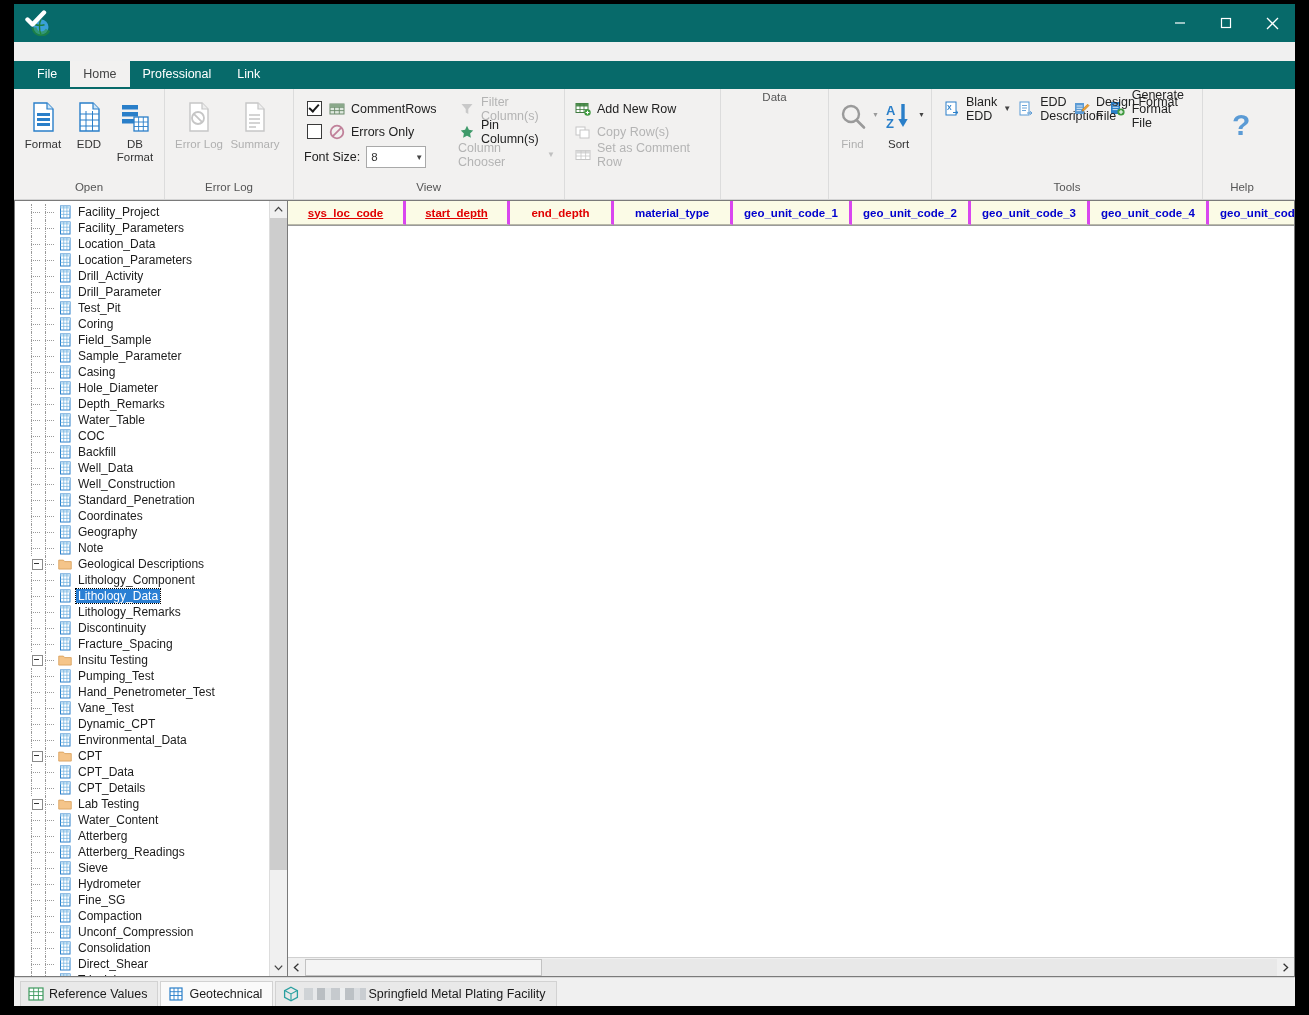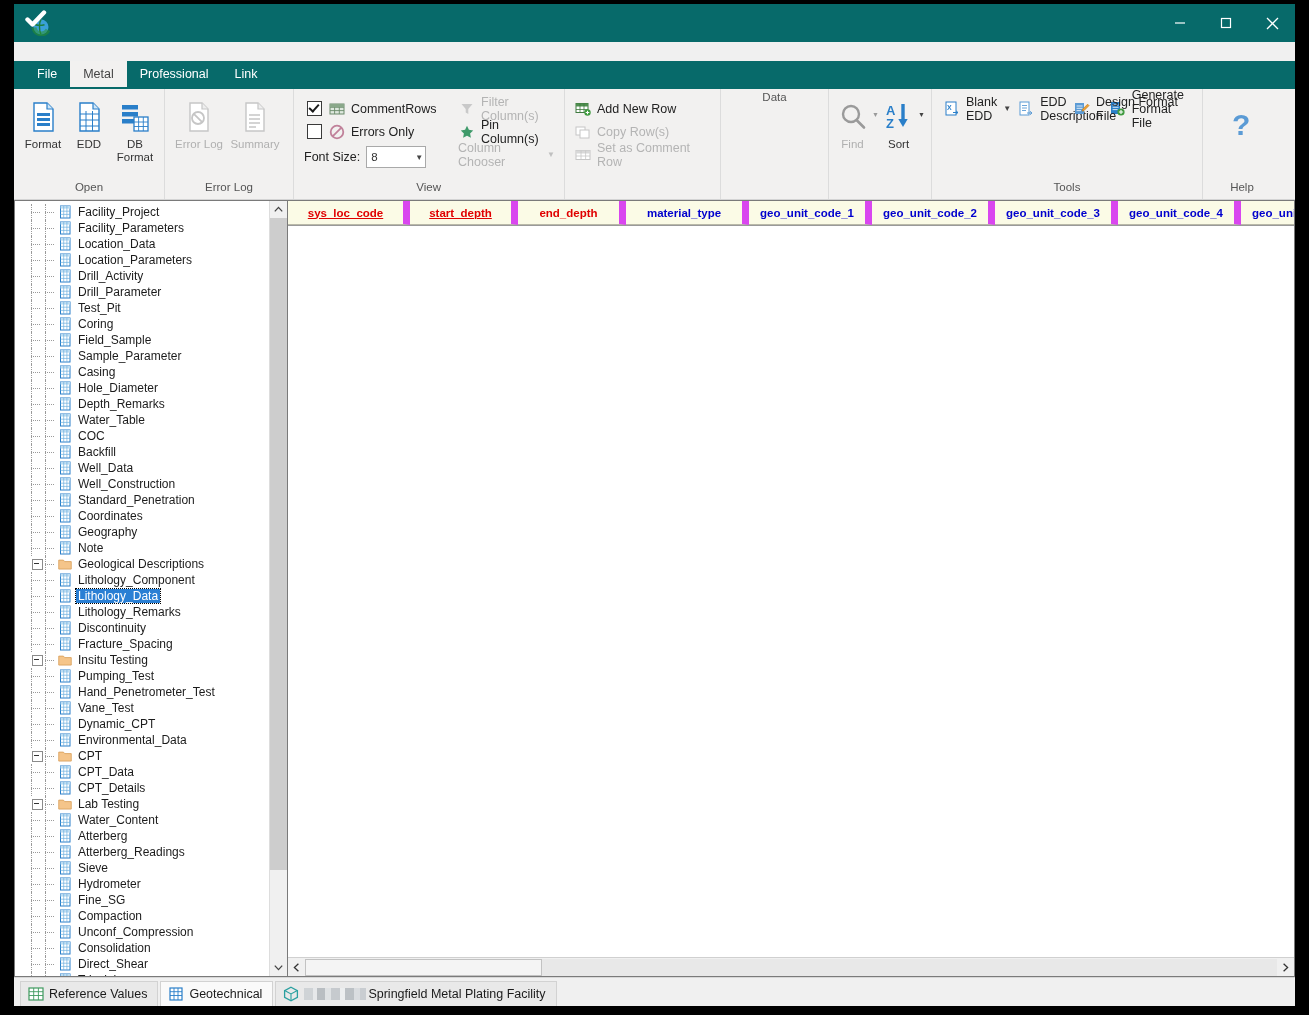--- a/index.html
+++ b/index.html
@@ -55,21 +55,21 @@
   .tlabel{padding:0 2px;line-height:14px;}
   .trow.sel .tlabel{background:#2a7fd4;color:#fff;outline:1px dotted #000;}
 
   .vsb{width:17px;flex:0 0 17px;background:#f0f0f0;border-left:1px solid #ddd;display:flex;flex-direction:column;}
   .vsb .ab{height:17px;display:flex;align-items:center;justify-content:center;font-size:9px;color:#555;}
   .vsb .track{flex:1;position:relative;}
   .vsb .thumb{position:absolute;left:0;right:0;top:0;height:88%;background:#cdcdcd;}
 
   .gridpane{flex:1;display:flex;flex-direction:column;min-width:0;background:#fff;border:1px solid #7a7a7a;position:relative;}
   .hdrrow{height:24px;display:flex;background:#f6f6e4;flex:0 0 auto;border-bottom:1px solid #9a9a9a;overflow:hidden;}
-  .hcell{height:23px;display:flex;align-items:center;justify-content:center;background:#fbfbe6;border-right:7px solid #d946ef;border-bottom:1px solid #b9b9a8;font-size:11.5px;font-weight:bold;color:#0000cd;white-space:nowrap;cursor:default;}
+  .hcell{height:23px;display:flex;align-items:center;justify-content:center;background:#fbfbe6;border-right:3px solid #d946ef;border-bottom:1px solid #b9b9a8;font-size:11.5px;font-weight:bold;color:#0000cd;white-space:nowrap;cursor:default;}
   .hcell.req{color:#e00000;text-decoration:underline;}
   .hcell.err{color:#e00000;}
   .gridbody{flex:1;background:#fff;min-height:0;}
   .hsb{height:18px;flex:0 0 auto;background:#f0f0f0;display:flex;align-items:center;border-top:1px solid #d0d0d0;}
   .hsb .ab{width:17px;height:17px;display:flex;align-items:center;justify-content:center;font-size:9px;color:#444;}
   .hsb .track{flex:1;height:17px;background:#e8e8e8;position:relative;}
   .hsb .thumb{position:absolute;left:0;top:0;bottom:0;width:235px;background:#f4f4f4;border:1px solid #c2c2c2;}
 
   
   .statusbar{height:28px;flex:0 0 auto;background:#f0f0f0;display:flex;align-items:flex-end;padding-left:6px;border-top:1px solid #d7d7d7;}
@@ -108,21 +108,21 @@
       <div class="wbtn close">
         <svg width="13" height="13" viewBox="0 0 13 13">
             <path d="M1 1l11 11M12 1L1 12" stroke="#fff" stroke-width="1.3"></path>
           </svg>
       </div>
     </div>
   </div>
 
   <div class="tabstrip">
     <div class="tab">File</div>
-    <div class="tab active">Metal</div>
+    <div class="tab active">Home</div>
     <div class="tab">Professional</div>
     <div class="tab">Link</div>
   </div>
 
   <div class="ribbon">
 
     <div class="rgroup" style="width:150px">
       <div class="rbody">
         <div class="bigbtn">
           <span class="gl">

